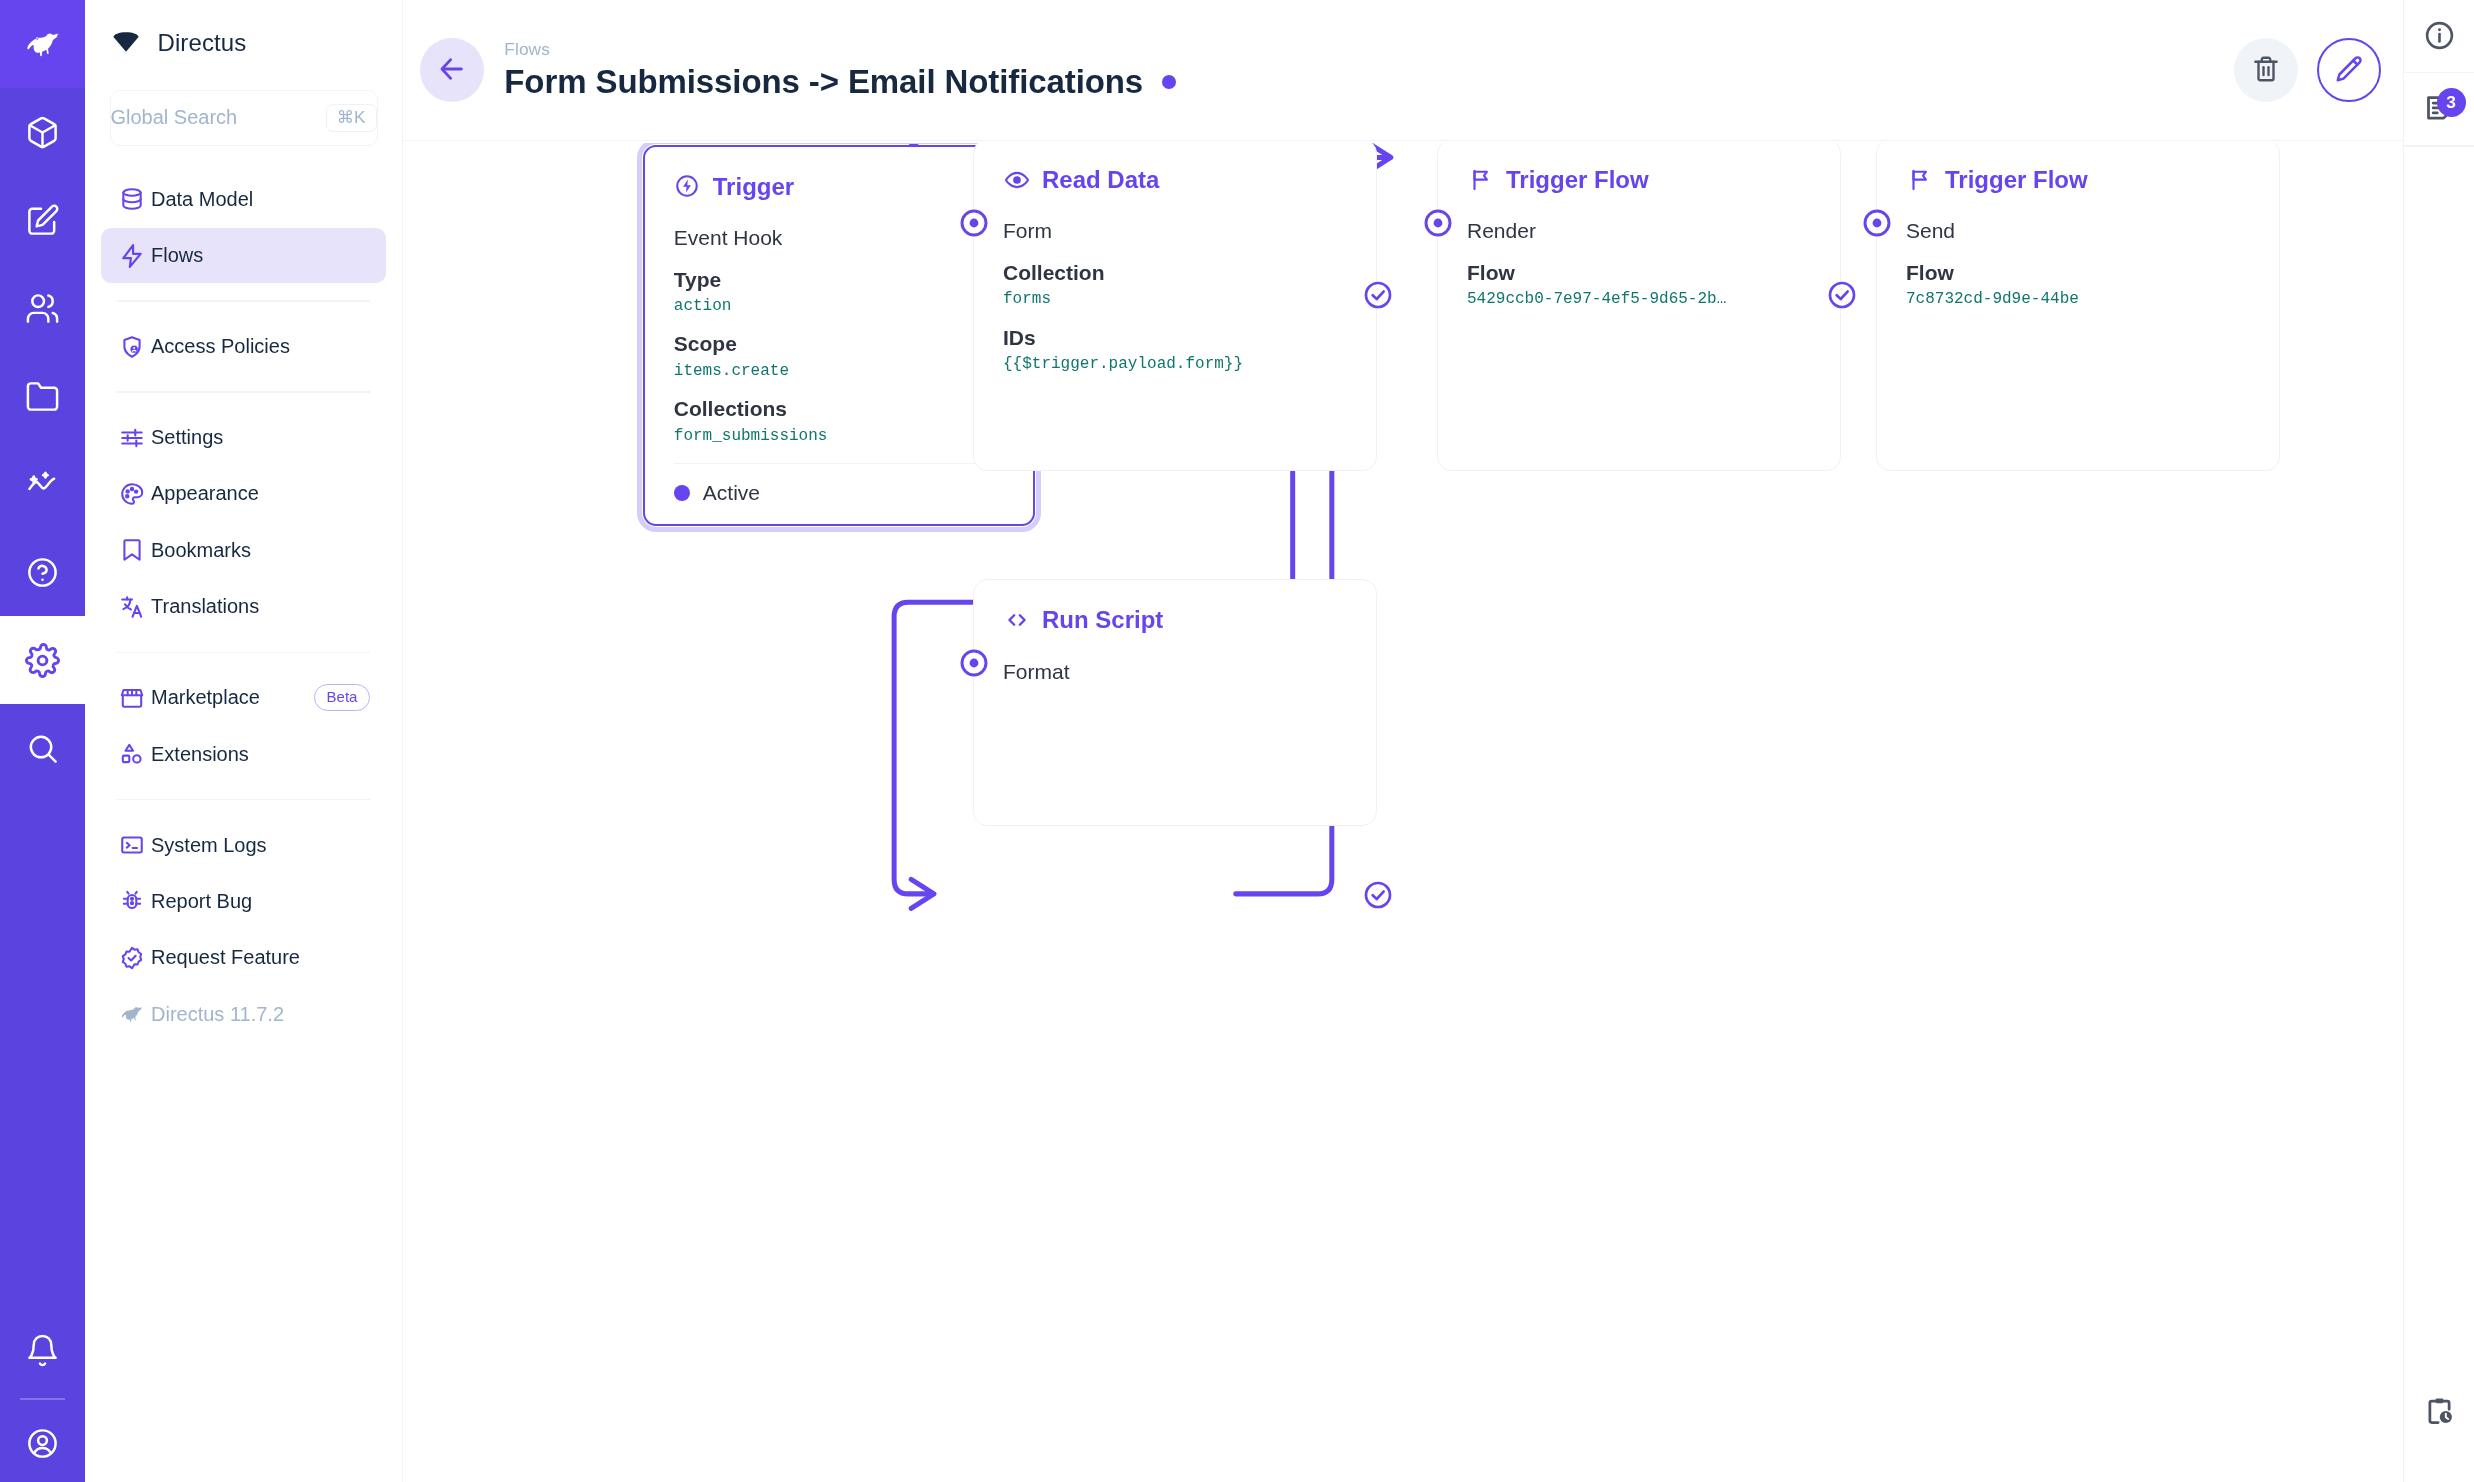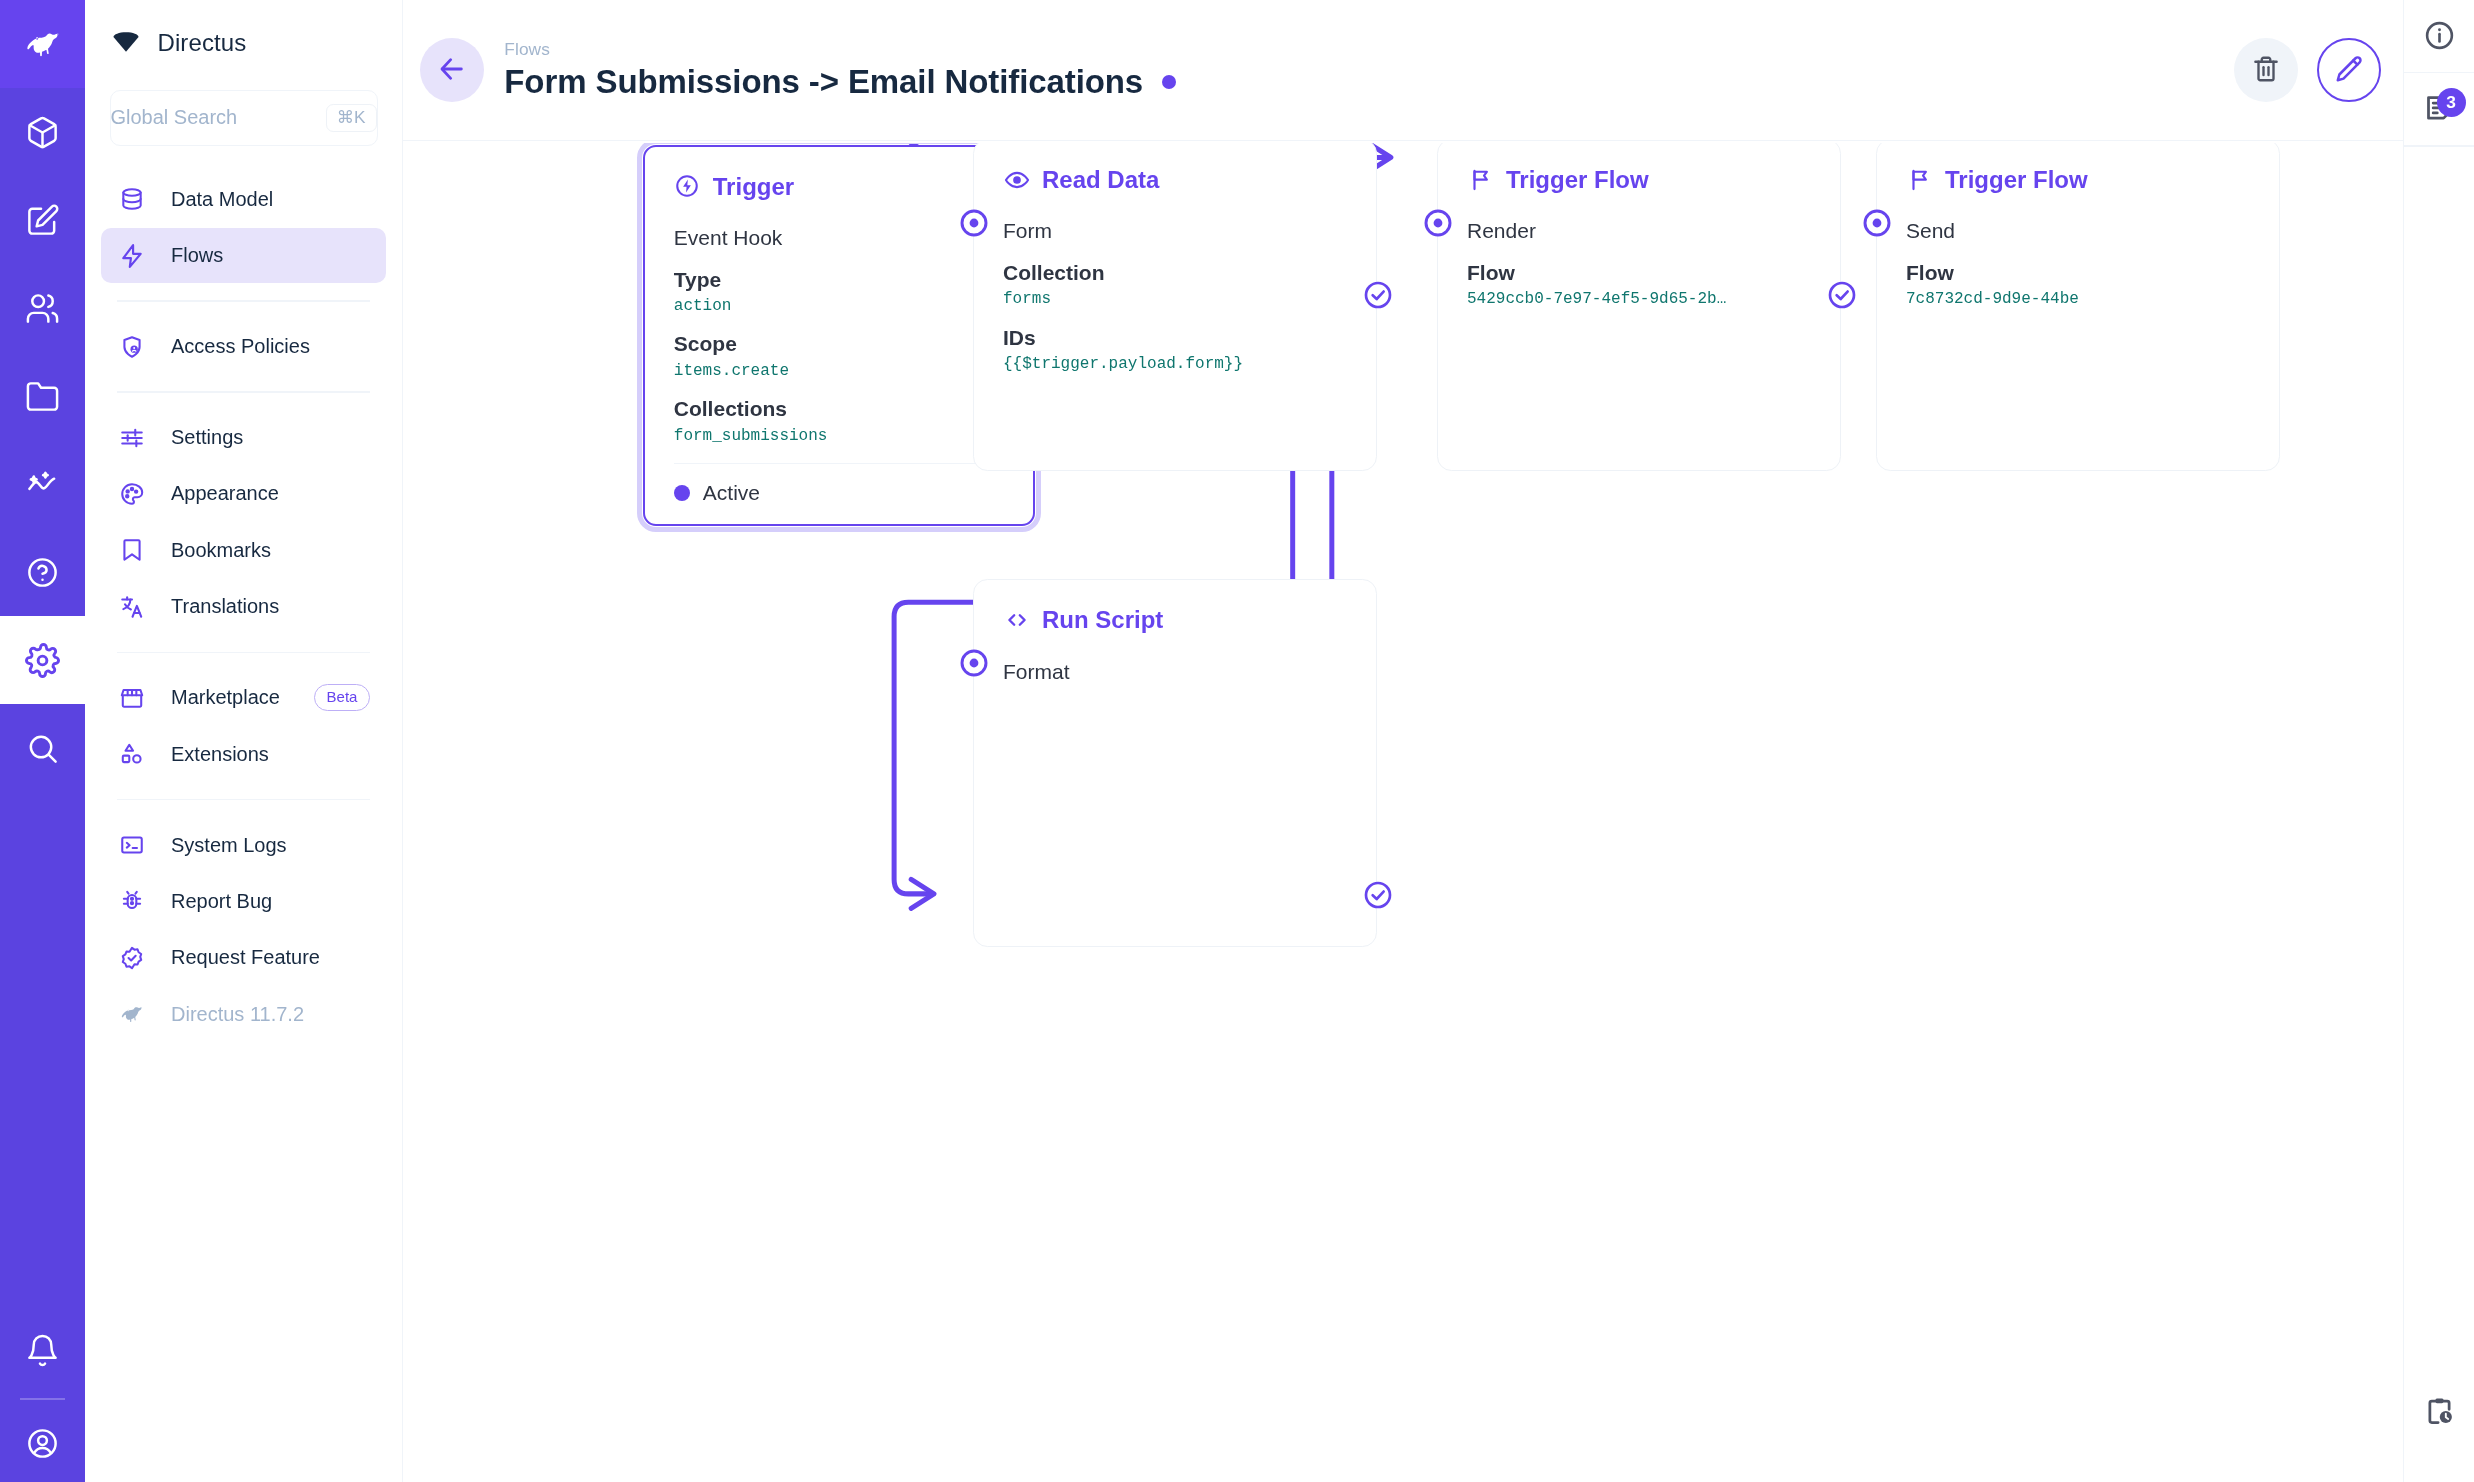--- a/index.html
+++ b/index.html
@@ -55,21 +55,21 @@
     display: flex; align-items: center; justify-content: space-between; gap: 11.6px;
     background: #ffffff;
   }
   .search-placeholder { color: #a2b5cd; font-size: 20px; }
   .kbd {
     border: 1.4px solid #eef2f7; border-radius: 7.2px;
     color: #a2b5cd; font-size: 17.3px; padding: 4.3px 10px; line-height: 1;
   }
   .nav-list { padding: 26px 16px 0 16px; }
   .nav-item {
-    display: flex; align-items: center; gap: 24px;
+    display: flex; align-items: center; gap: 4px;
     height: 55px; padding: 0 16px; border-radius: 10px;
     color: #172940; font-size: 20px;
     margin-bottom: 1.4px;
   }
   .nav-item .ni-icon { width: 30px; height: 30px; flex: 0 0 30px; display: flex; align-items: center; justify-content: center; color: #6644ee; }
   .nav-item.selected { background: #e7e3fb; }
   .nav-item.muted { color: #a2b5cd; }
   .nav-item.muted .ni-icon { color: #a2b5cd; }
   .nav-sep { height: 1.4px; background: #f0f4f9; margin: 17.3px 16px; }
   .badge-beta {
@@ -589,21 +589,21 @@
           </svg>
         </div>
         <div class="port" style="left:388px; top:139px;">
           <svg width="32" height="32" viewBox="0 0 24 24" fill="#fff" stroke="#6644ee" stroke-width="2">
             <circle cx="12" cy="12" r="9"></circle>
               <polyline points="8 12.2 11 15 16.2 9.4" fill="none" stroke-linecap="round" stroke-linejoin="round"></polyline>
           </svg>
         </div>
       </div>
 
-      <div class="node" style="left:534px; top:436px; width:404px; height:368px;">
+      <div class="node" style="left:534px; top:436px; width:404px; height:247px;">
         <div class="node-body">
           <div class="node-head">
             <span class="nh-icon">
               <svg width="26" height="26" viewBox="0 0 24 24" fill="none" stroke="currentColor" stroke-width="2.2" stroke-linecap="round" stroke-linejoin="round">
                 <polyline points="9.4 7.6 5 12 9.4 16.4"></polyline>
                   <polyline points="14.6 7.6 19 12 14.6 16.4"></polyline>
               </svg>
             </span>
             <span>Run Script</span>
           </div>

